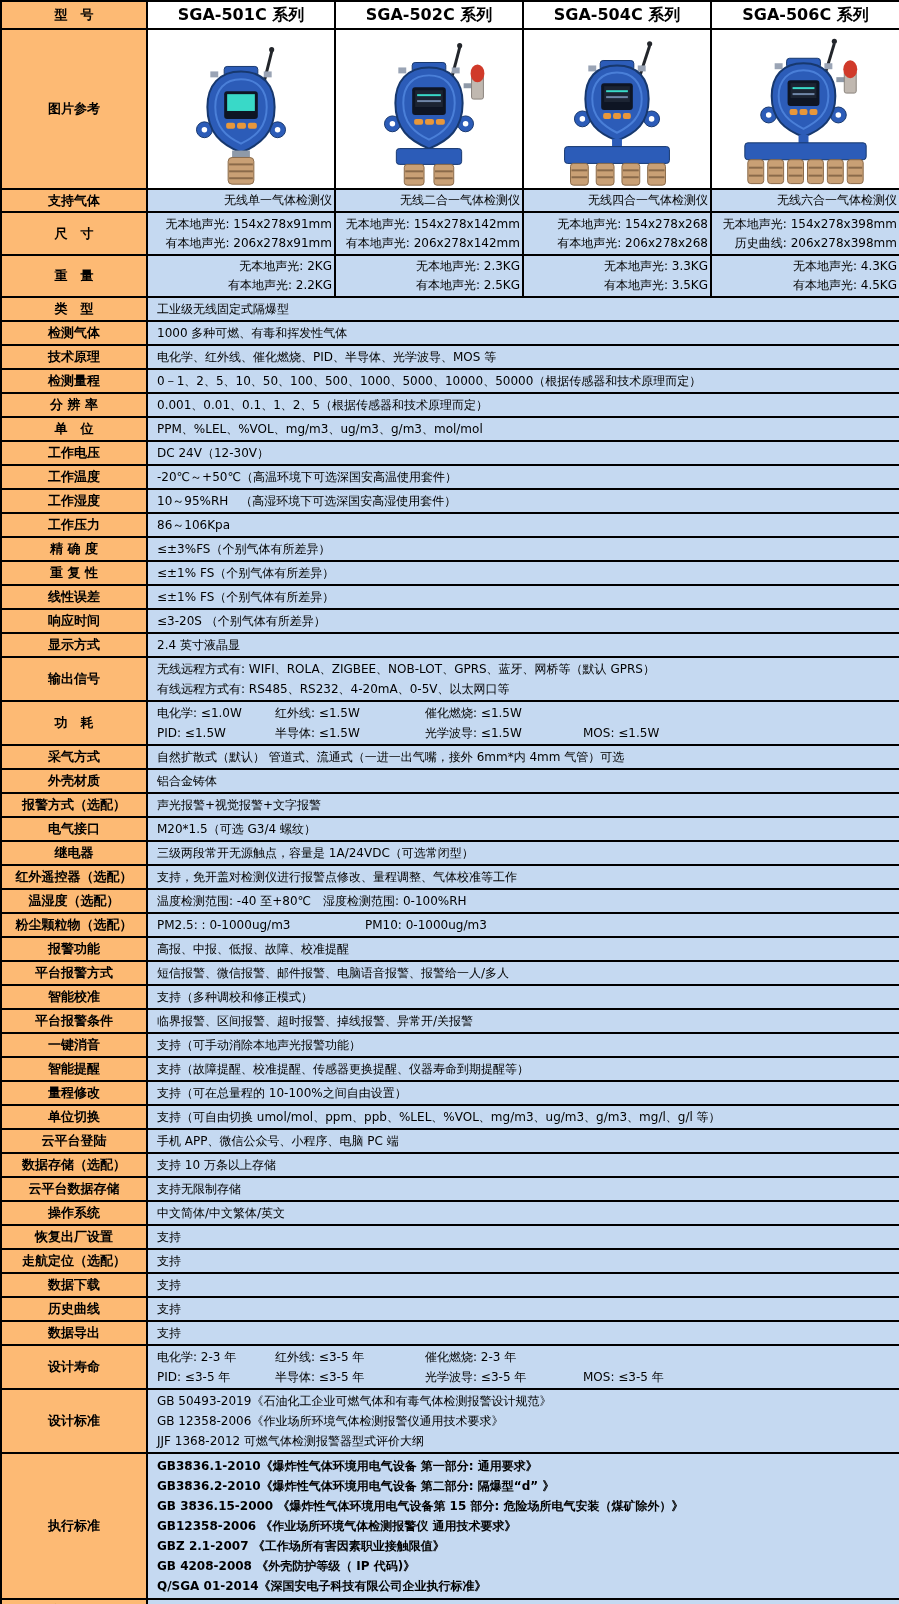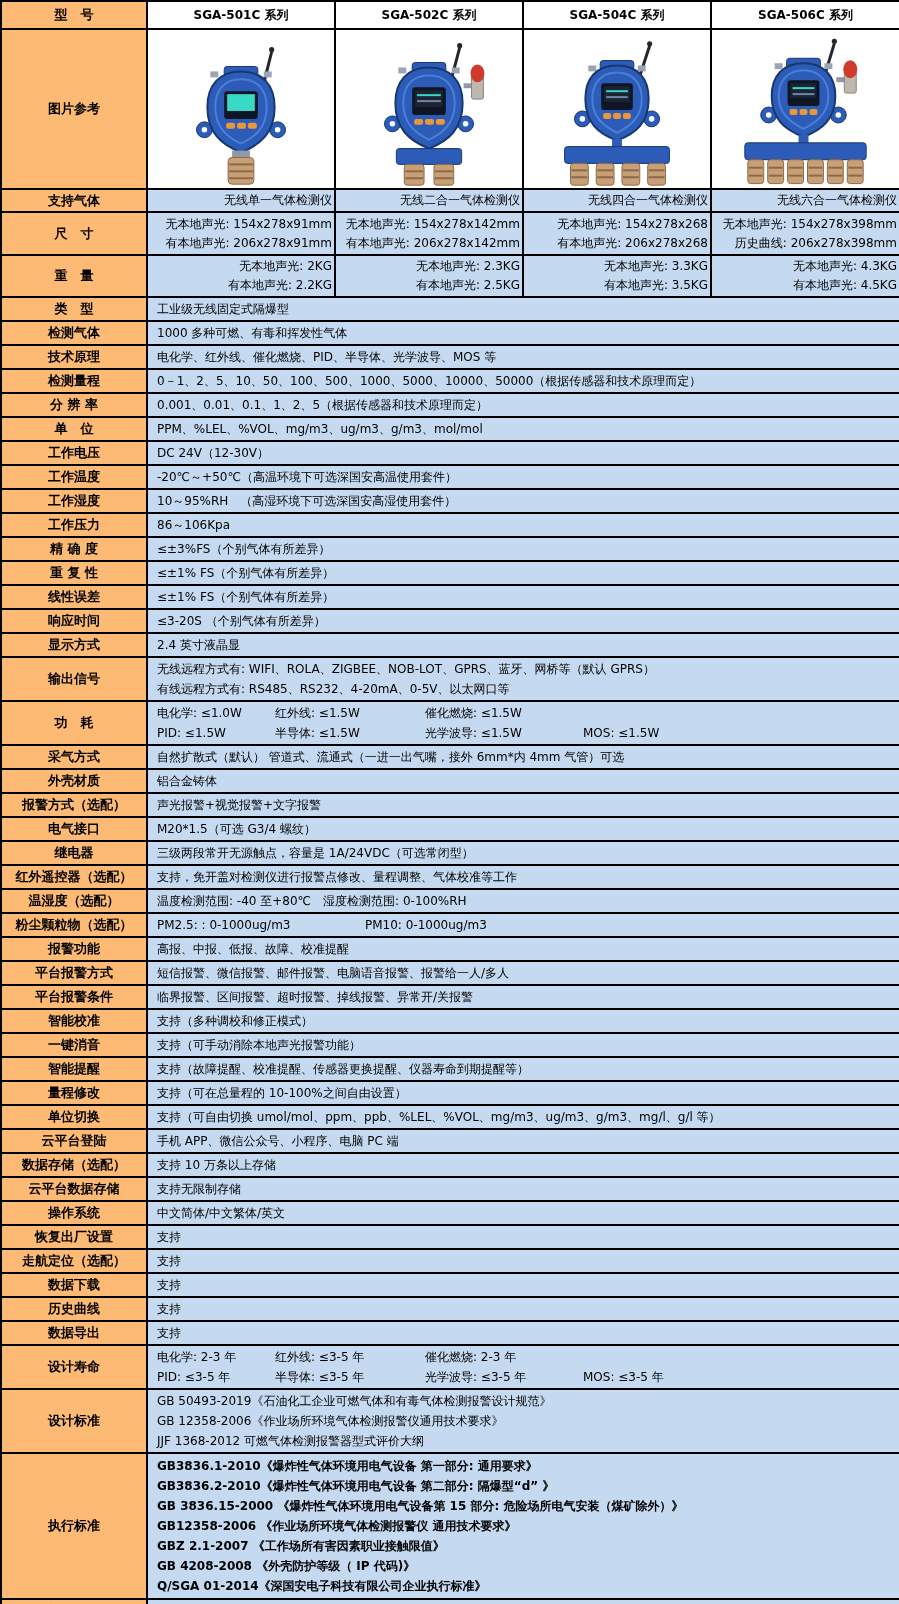--- a/index.html
+++ b/index.html
@@ -3,21 +3,21 @@
 <meta charset="utf-8">
 <style>
   html,body{margin:0;padding:0;background:#fff;}
   body{font-family:"DejaVu Sans","Liberation Sans",sans-serif;color:#000;}
   table.spec{border-collapse:collapse;width:899px;table-layout:fixed;background:#fff;}
   table.spec td{border:2px solid #000;overflow:hidden;vertical-align:middle;}
   td.lbl{background:#fdba74;font-weight:bold;text-align:center;font-size:13px;padding:0 2px;}
   td.val{background:#C5D9F1;font-size:12px;text-align:left;padding:1px 6px 1px 9px;}
   td.ctr{background:#C5D9F1;font-size:12px;text-align:right;padding:1px 2px;}
   td.wht{background:#FFFFFF;}
-  td.mdl{background:#FFFFFF;font-weight:bold;text-align:center;font-size:12px;}
+  td.mdl{background:#FFFFFF;font-weight:bold;text-align:center;font-size:16px;}
   tr.r0 td{height:24px;}
   tr.r1 td{height:156px;}
   tr.r2 td{height:19px;}
   tr.r3 td{height:39px;}
   tr.r4 td{height:37px;}
   tr.std td{height:20px;}
   tr.two td{height:39px;}
   tr.three td{height:59px;}
   tr.seven td{height:142px;}
   .ln{line-height:19px;white-space:nowrap;}
@@ -382,26 +382,26 @@
 
 <tr class="std">
         <td class="lbl">报警功能</td>
         <td class="val" colspan="4">高报、中报、低报、故障、校准提醒</td>
       </tr>
 <tr class="std">
         <td class="lbl">平台报警方式</td>
         <td class="val" colspan="4">短信报警、微信报警、邮件报警、电脑语音报警、报警给一人/多人</td>
       </tr>
 <tr class="std">
+        <td class="lbl">智能校准</td>
+        <td class="val" colspan="4">支持（多种调校和修正模式）</td>
+      </tr>
+<tr class="std">
         <td class="lbl">平台报警条件</td>
         <td class="val" colspan="4">临界报警、区间报警、超时报警、掉线报警、异常开/关报警</td>
-      </tr>
-<tr class="std">
-        <td class="lbl">智能校准</td>
-        <td class="val" colspan="4">支持（多种调校和修正模式）</td>
       </tr>
 <tr class="std">
         <td class="lbl">一键消音</td>
         <td class="val" colspan="4">支持（可手动消除本地声光报警功能）</td>
       </tr>
 <tr class="std">
         <td class="lbl">智能提醒</td>
         <td class="val" colspan="4">支持（故障提醒、校准提醒、传感器更换提醒、仪器寿命到期提醒等）</td>
       </tr>
 <tr class="std">

